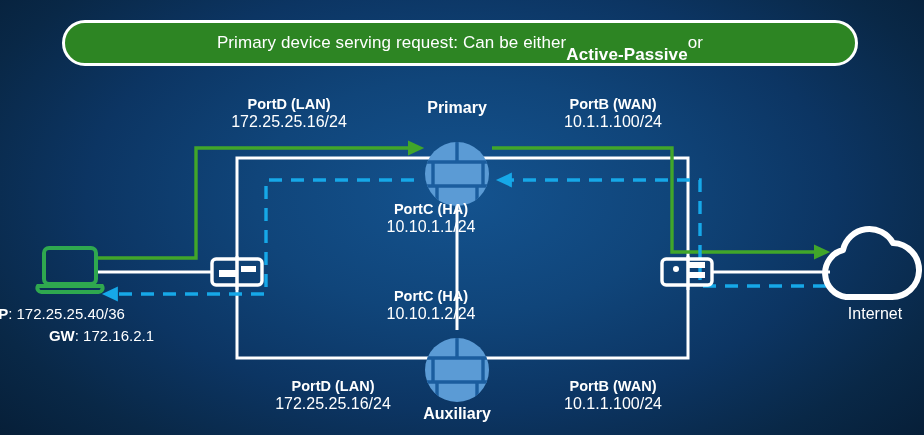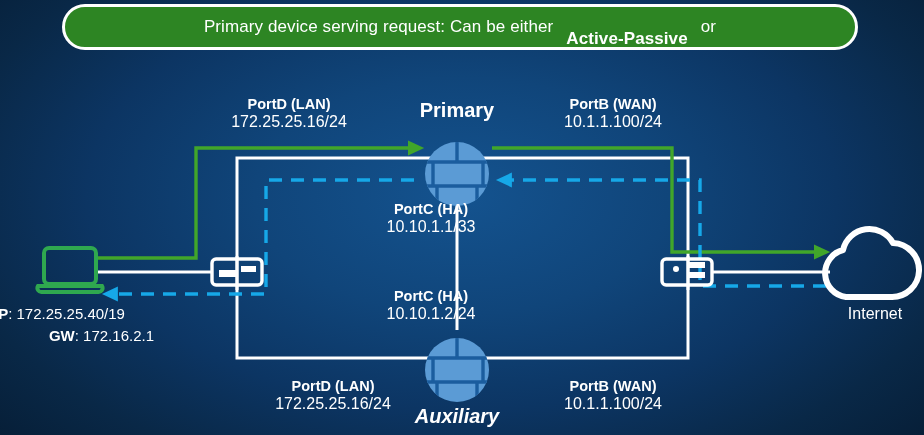--- a/index.html
+++ b/index.html
@@ -11,35 +11,34 @@
   #stage{
     position:relative;width:924px;height:435px;
     background:
       radial-gradient(ellipse 70% 85% at 50% 45%, #14538f 0%, #10457a 32%, #0c3563 58%, #092847 80%, #061d35 100%);
     overflow:hidden;
   }
   #svglayer{position:absolute;left:0;top:0;width:924px;height:435px;}
 
   
   .banner{
-    position:absolute;left:62px;top:4px;width:796px;height:46px;
+    position:absolute;left:62px;top:20px;width:796px;height:46px;
     background:#2d8523;border:3px solid #ffffff;border-radius:24px;
     box-sizing:border-box;
     display:flex;align-items:center;justify-content:center;
     color:#ffffff;font-size:17px;letter-spacing:.1px;
     white-space:nowrap;
-    gap:13px;
   }
   .banner b{font-weight:bold;margin-top:24px;}
 
   
   .lbl{position:absolute;color:#ffffff;text-align:center;line-height:1.18;white-space:nowrap;}
   .lbl .t1{font-weight:bold;font-size:14.5px;display:block;}
   .lbl .t2{font-size:16px;display:block;}
-  .devname{position:absolute;color:#ffffff;font-weight:bold;font-size:20px;white-space:nowrap;text-align:center;}
+  .devname{position:absolute;color:#ffffff;font-weight:bold;font-size:16px;white-space:nowrap;text-align:center;}
   .hostinfo{position:absolute;color:#ffffff;font-size:15px;line-height:1.45;white-space:nowrap;}
   .hostinfo b{font-weight:bold;}
   .hostinfo .row{display:block;}
   .r-al{text-align:right;}
   .cloudlbl{position:absolute;color:#ffffff;font-size:16px;white-space:nowrap;text-align:center;}
 </style>
 </head>
 <body>
 
 <div id="stage">
@@ -151,51 +150,51 @@
     </g>
   </svg>
 
   <div class="banner">
     <span>Primary device serving request: Can be either </span>
       <b>Active-Passive</b>
       <span> or </span>
   </div>
 
   <div class="devname" style="left:398px;top:99px;width:118px;">Primary</div>
-  <div class="devname" style="left:398px;top:405px;width:118px;font-style:italic;">Auxiliary</div>
+  <div class="devname" style="left:398px;top:405px;width:118px;">Auxiliary</div>
   <div class="cloudlbl" style="left:816px;top:305px;width:118px;">Internet</div>
 
   <div class="lbl" style="left:178px;top:96px;width:222px;">
     <span class="t1">PortD (LAN)</span>
     <span class="t2">172.25.25.16/24</span>
   </div>
 
   <div class="lbl" style="left:502px;top:96px;width:222px;">
     <span class="t1">PortB (WAN)</span>
     <span class="t2">10.1.1.100/24</span>
   </div>
 
   <div class="lbl" style="left:346px;top:201px;width:170px;">
     <span class="t1">PortC (HA)</span>
-    <span class="t2">10.10.1.1/33</span>
+    <span class="t2">10.10.1.1/24</span>
   </div>
 
   <div class="lbl" style="left:346px;top:288px;width:170px;">
     <span class="t1">PortC (HA)</span>
     <span class="t2">10.10.1.2/24</span>
   </div>
 
   <div class="lbl" style="left:222px;top:378px;width:222px;">
     <span class="t1">PortD (LAN)</span>
     <span class="t2">172.25.25.16/24</span>
   </div>
 
   <div class="lbl" style="left:502px;top:378px;width:222px;">
     <span class="t1">PortB (WAN)</span>
     <span class="t2">10.1.1.100/24</span>
   </div>
 
   <div class="hostinfo" style="left:-6px;top:303px;width:160px;">
-    <span class="row"><b>IP</b>: <span>172.25.25.40/19</span></span>
+    <span class="row"><b>IP</b>: <span>172.25.25.40/36</span></span>
     <span class="row r-al"><b>GW</b>: <span>172.16.2.1</span></span>
   </div>
 
 </div>
 
 </body></html>

